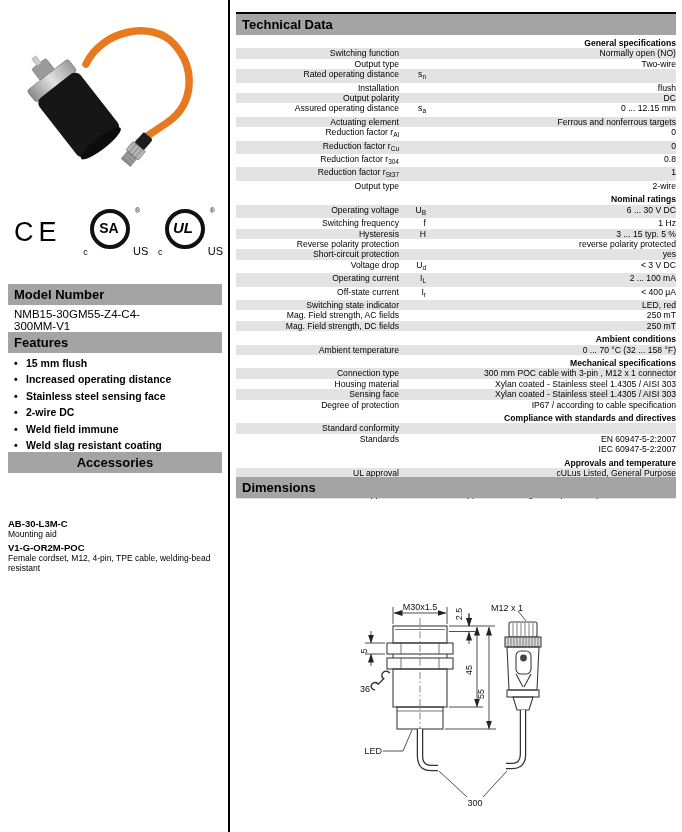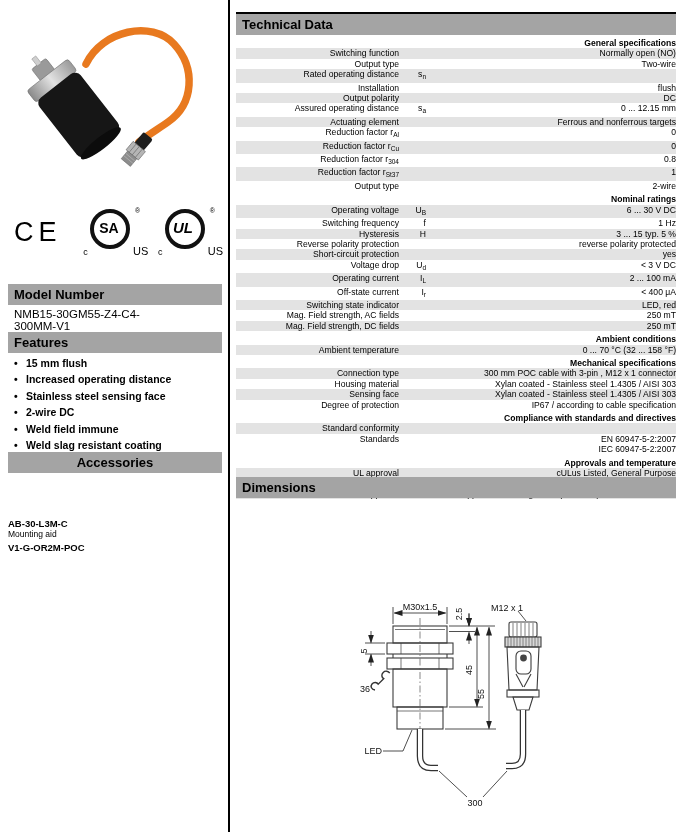--- a/index.html
+++ b/index.html
@@ -123,20 +123,21 @@
         <li><span class="dot">•</span>Weld field immune</li>
         <li><span class="dot">•</span>Weld slag resistant coating</li>
         <li><span class="dot">•</span>Pigtail quick disconnect</li>
       </ul>
 
     <div class="bar acc-bar">Accessories</div>
     <div class="acc-items" id="acc-items">
         <div class="acc-code">AB-30-L3M-C</div>
         <div class="acc-desc">Mounting aid</div>
         <div class="acc-code">V1-G-OR2M-POC</div>
+        <div class="acc-desc">Female cordset, M12, 4-pin, TPE cable, welding-bead resistant</div>
       </div>
   </div>
 
   <div class="right-col">
     <div class="bar topline tech-bar">Technical Data</div>
     <div class="tech-table" id="tech-table">
         <div class="sec-title">General specifications</div>
         <div class="trow shade">
           <div class="c-label">Switching function</div>
           <div class="c-sym"></div>

